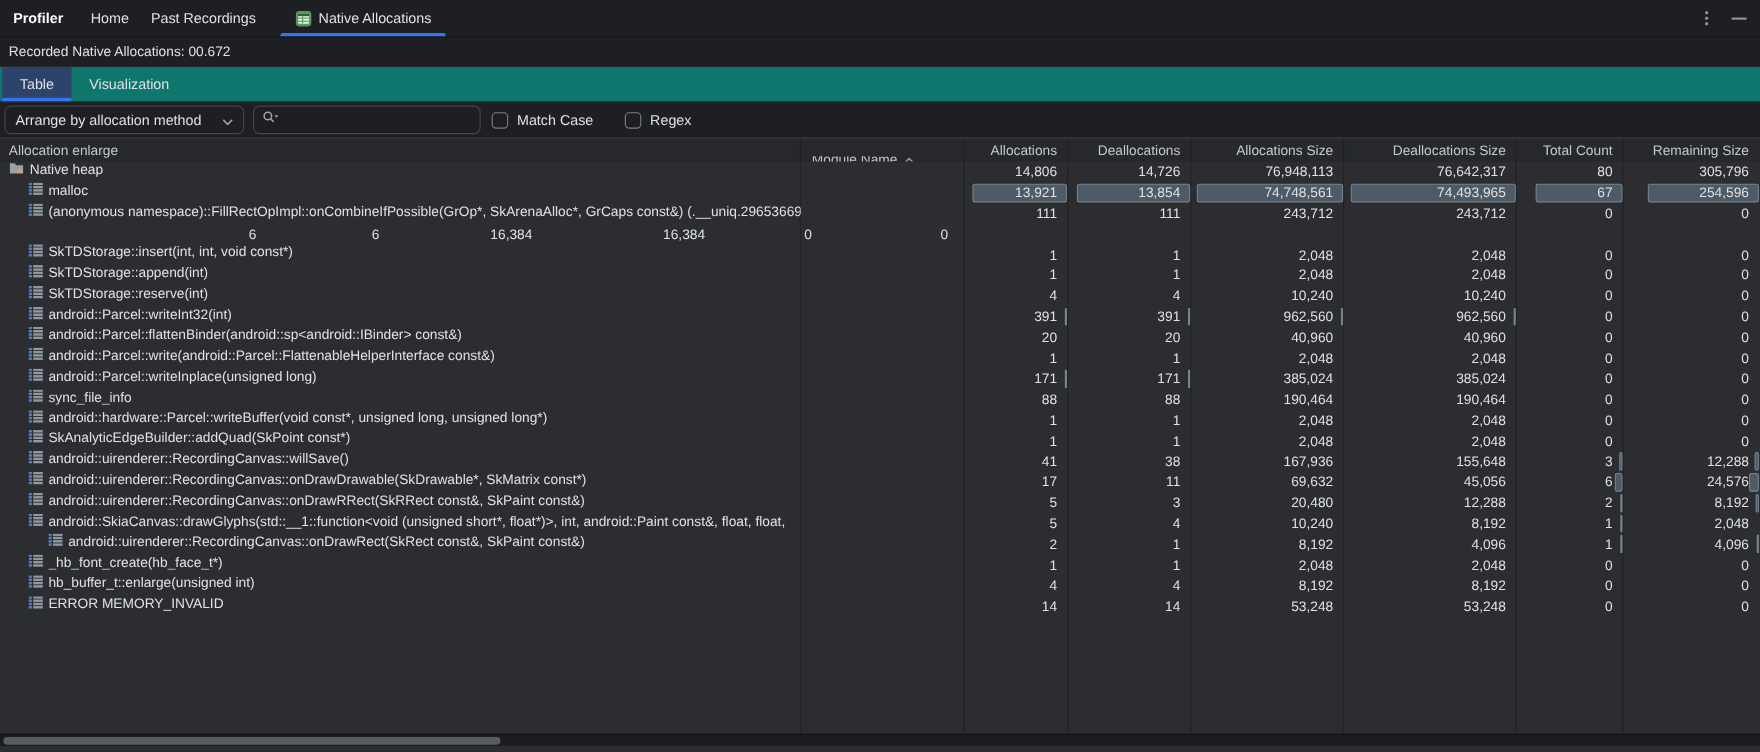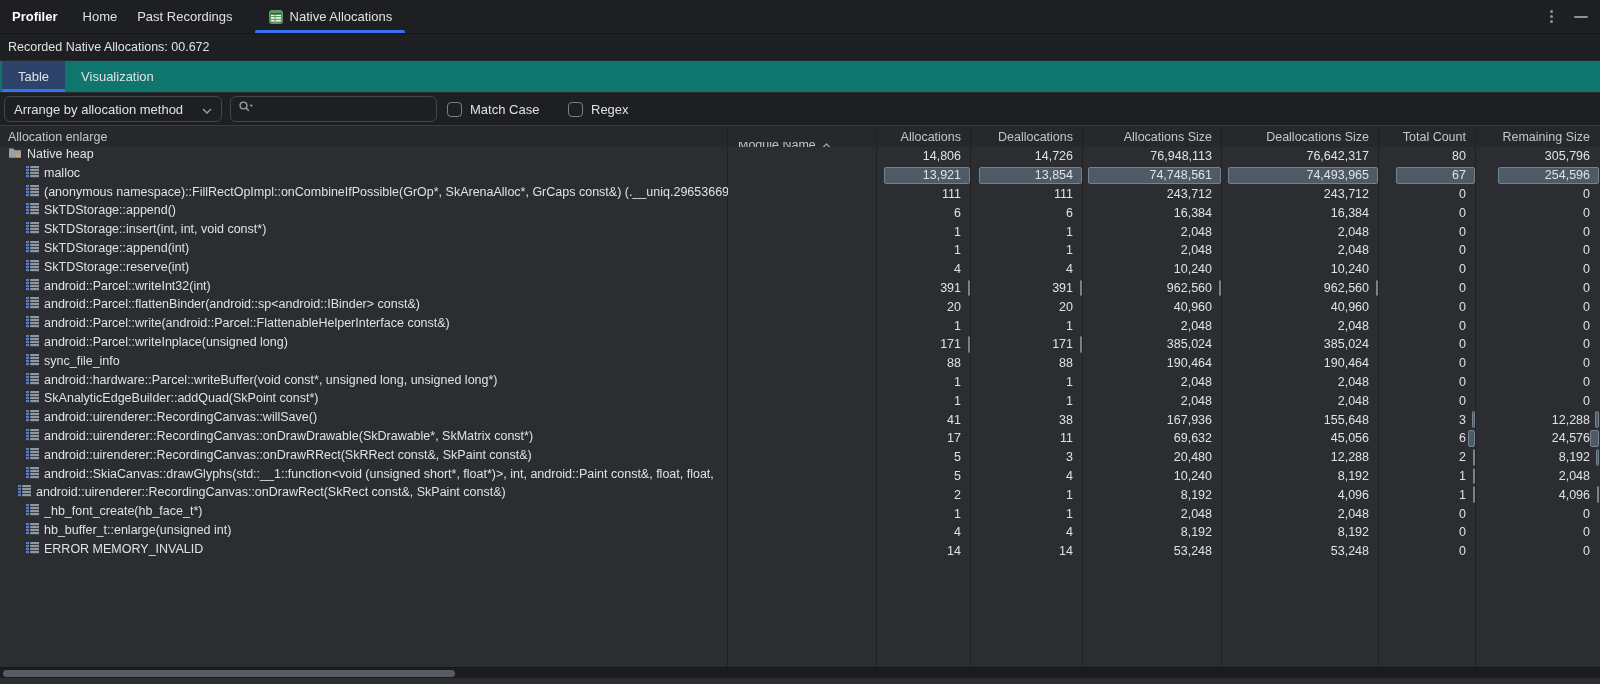--- a/index.html
+++ b/index.html
@@ -302,35 +302,20 @@
         <span class="val">243,712</span>
       </div>
       <div class="ncell" style="width: 97px;">
         <span class="val">0</span>
       </div>
       <div class="ncell" style="width: 124px;">
         <span class="val">0</span>
       </div>
     </div>
     <div class="trow">
-      <div class="fcell" style="padding-left: 26px;">
-        <span class="rowicon">
-          <svg width="13" height="12" viewBox="0 0 13 12">
-            <rect x="0" y="0" width="3" height="2.2" fill="#5a7fc0"></rect>
-            <rect x="4.2" y="0" width="8.8" height="2.2" fill="#8e99a3"></rect>
-            <rect x="0" y="3" width="3" height="2.2" fill="#5a7fc0"></rect>
-            <rect x="4.2" y="3" width="8.8" height="2.2" fill="#8e99a3"></rect>
-            <rect x="0" y="6" width="3" height="2.2" fill="#5a7fc0"></rect>
-            <rect x="4.2" y="6" width="8.8" height="2.2" fill="#8e99a3"></rect>
-            <rect x="0" y="9" width="3" height="2.2" fill="#5a7fc0"></rect>
-            <rect x="4.2" y="9" width="8.8" height="2.2" fill="#8e99a3"></rect>
-          </svg>
-        </span>
-        <span class="lbl">SkTDStorage::append()</span>
-      </div>
       <div class="mcell"></div>
       <div class="ncell" style="width: 94px;">
         <span class="val">6</span>
       </div>
       <div class="ncell" style="width: 112px;">
         <span class="val">6</span>
       </div>
       <div class="ncell" style="width: 139px;">
         <span class="val">16,384</span>
       </div>
@@ -855,21 +840,21 @@
       </div>
       <div class="ncell" style="width: 97px;">
         <div class="pctbar" style="width: 1px;"></div>
         <span class="val">1</span>
       </div>
       <div class="ncell" style="width: 124px;">
         <span class="val">2,048</span>
       </div>
     </div>
     <div class="trow">
-      <div class="fcell" style="padding-left: 18px;">
+      <div class="fcell" style="padding-left: 44px;">
         <span class="rowicon">
           <svg width="13" height="12" viewBox="0 0 13 12">
             <rect x="0" y="0" width="3" height="2.2" fill="#5a7fc0"></rect>
             <rect x="4.2" y="0" width="8.8" height="2.2" fill="#8e99a3"></rect>
             <rect x="0" y="3" width="3" height="2.2" fill="#5a7fc0"></rect>
             <rect x="4.2" y="3" width="8.8" height="2.2" fill="#8e99a3"></rect>
             <rect x="0" y="6" width="3" height="2.2" fill="#5a7fc0"></rect>
             <rect x="4.2" y="6" width="8.8" height="2.2" fill="#8e99a3"></rect>
             <rect x="0" y="9" width="3" height="2.2" fill="#5a7fc0"></rect>
             <rect x="4.2" y="9" width="8.8" height="2.2" fill="#8e99a3"></rect>

